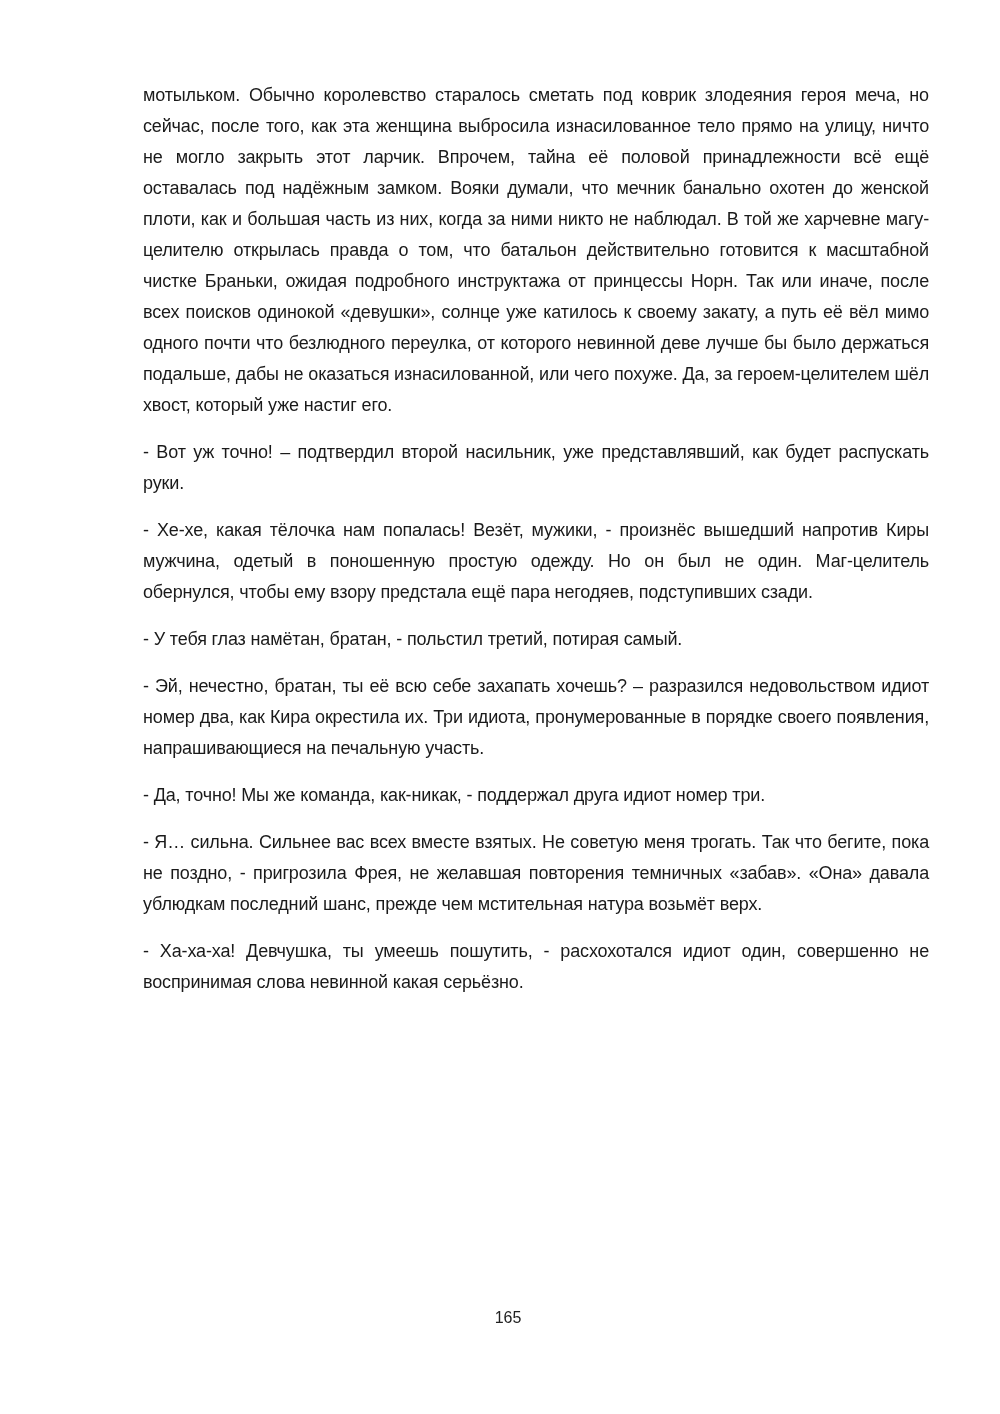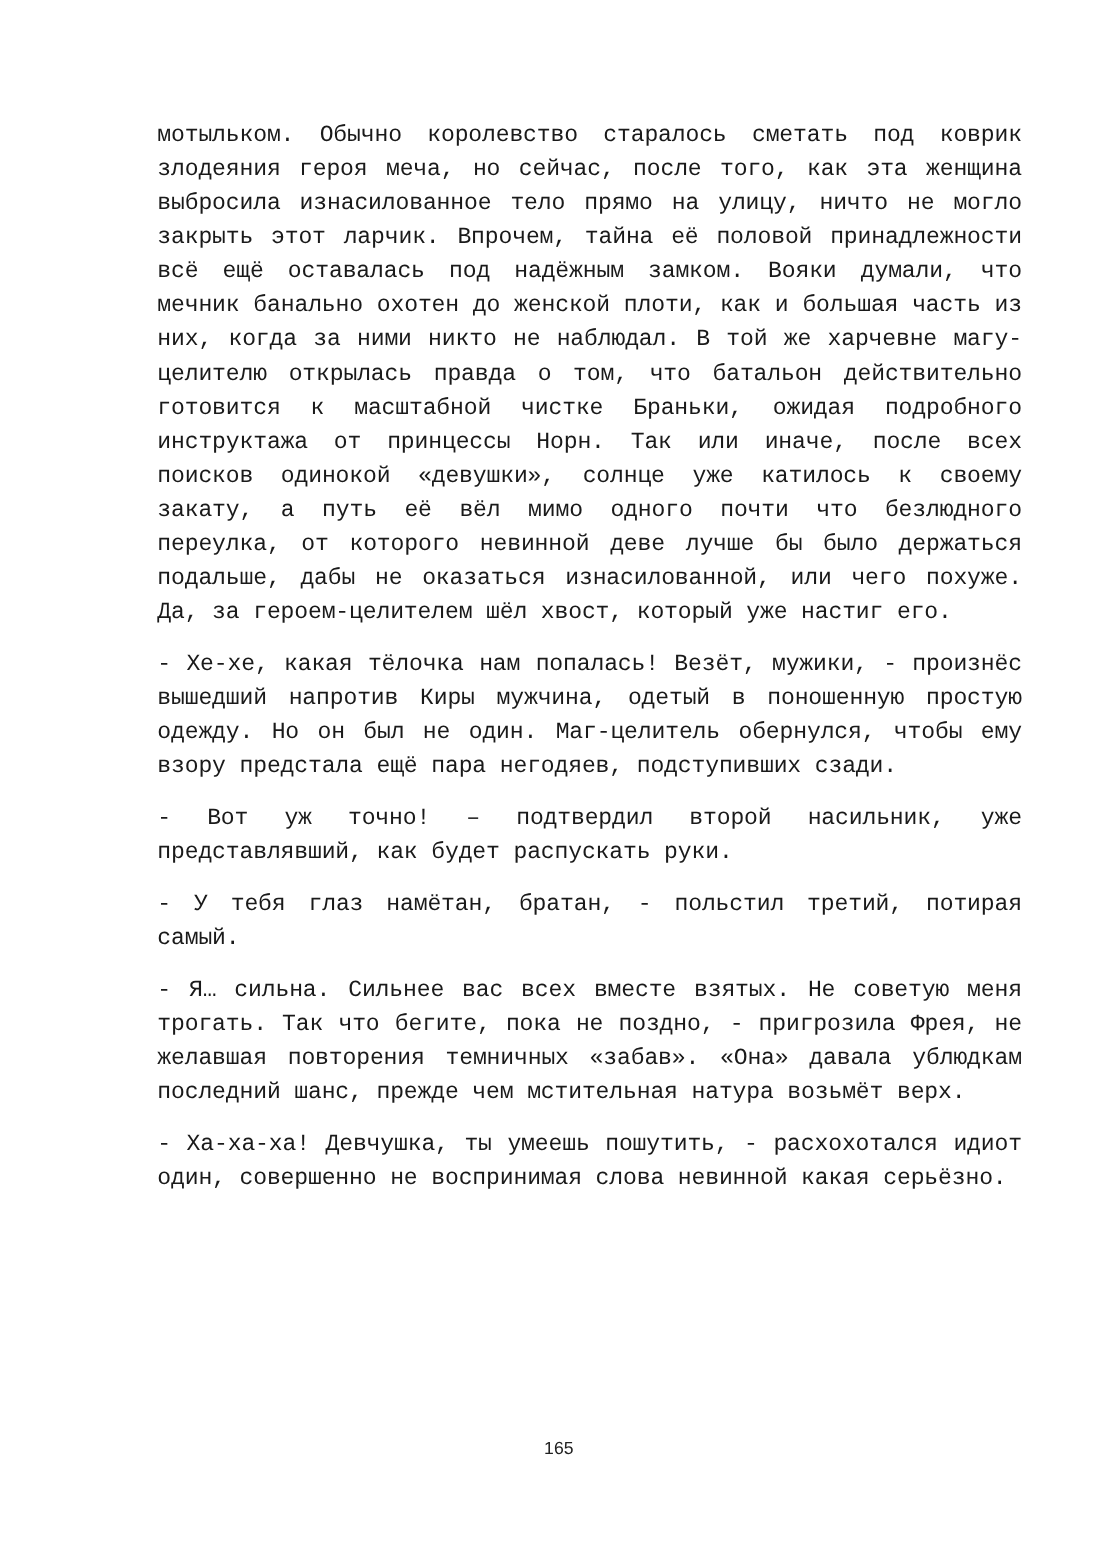--- a/index.html
+++ b/index.html
@@ -9,24 +9,24 @@
     }
     body {
       width: 1000px;
       height: 1414px;
       position: relative;
       overflow: hidden;
     }
     .page {
       position: absolute;
       left: 143px;
-      top: 108px;
+      top: 80px;
       width: 786px;
-      font-family: Liberation Mono, monospace;
-      font-size: 21px;
+      font-family: Liberation Sans, sans-serif;
+      font-size: 18px;
       line-height: 31px;
       color: #1a1a1a;
       text-align: justify;
       letter-spacing: -0.15px;
     }
     .page p {
       margin: 0 0 16px 0;
       padding: 0;
     }
     .page-number {
@@ -38,20 +38,22 @@
       font-family: "Liberation Sans", "DejaVu Sans", sans-serif;
       font-size: 16px;
       color: #222222;
     }
   </style>
 </head>
 <body>
 
 <div class="page">
   <p>мотыльком. Обычно королевство старалось сметать под коврик злодеяния героя меча, но сейчас, после того, как эта женщина выбросила изнасилованное тело прямо на улицу, ничто не могло закрыть этот ларчик. Впрочем, тайна её половой принадлежности всё ещё оставалась под надёжным замком. Вояки думали, что мечник банально охотен до женской плоти, как и большая часть из них, когда за ними никто не наблюдал. В той же харчевне магу-целителю открылась правда о том, что батальон действительно готовится к масштабной чистке Браньки, ожидая подробного инструктажа от принцессы Норн. Так или иначе, после всех поисков одинокой «девушки», солнце уже катилось к своему закату, а путь её вёл мимо одного почти что безлюдного переулка, от которого невинной деве лучше бы было держаться подальше, дабы не оказаться изнасилованной, или чего похуже. Да, за героем-целителем шёл хвост, который уже настиг его.</p>
+  <p>- Вот уж точно! – подтвердил второй насильник, уже представлявший, как будет распускать руки.</p>
   <p>- Хе-хе, какая тёлочка нам попалась! Везёт, мужики, - произнёс вышедший напротив Киры мужчина, одетый в поношенную простую одежду. Но он был не один. Маг-целитель обернулся, чтобы ему взору предстала ещё пара негодяев, подступивших сзади.</p>
-  <p>- Вот уж точно! – подтвердил второй насильник, уже представлявший, как будет распускать руки.</p>
   <p>- У тебя глаз намётан, братан, - польстил третий, потирая самый.</p>
+  <p>- Эй, нечестно, братан, ты её всю себе захапать хочешь? – разразился недовольством идиот номер два, как Кира окрестила их. Три идиота, пронумерованные в порядке своего появления, напрашивающиеся на печальную участь.</p>
+  <p>- Да, точно! Мы же команда, как-никак, - поддержал друга идиот номер три.</p>
   <p>- Я… сильна. Сильнее вас всех вместе взятых. Не советую меня трогать. Так что бегите, пока не поздно, - пригрозила Фрея, не желавшая повторения темничных «забав». «Она» давала ублюдкам последний шанс, прежде чем мстительная натура возьмёт верх.</p>
   <p>- Ха-ха-ха! Девчушка, ты умеешь пошутить, - расхохотался идиот один, совершенно не воспринимая слова невинной какая серьёзно.</p>
 </div>
 
 <div class="page-number">165</div>
 
 </body></html>

